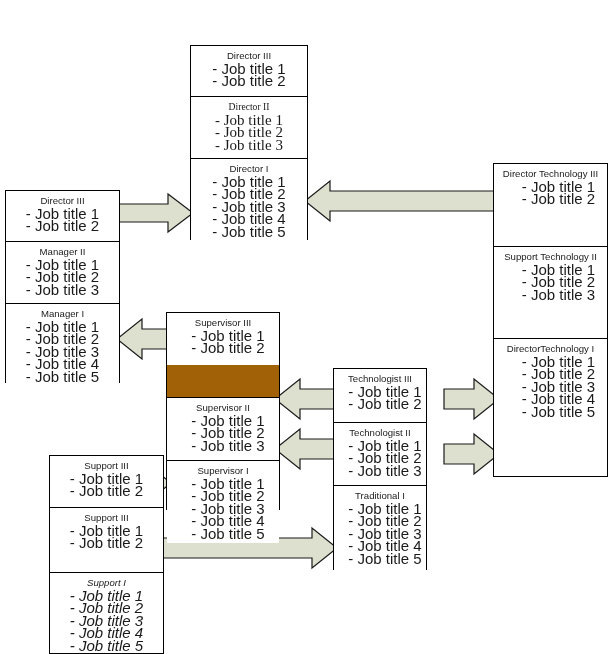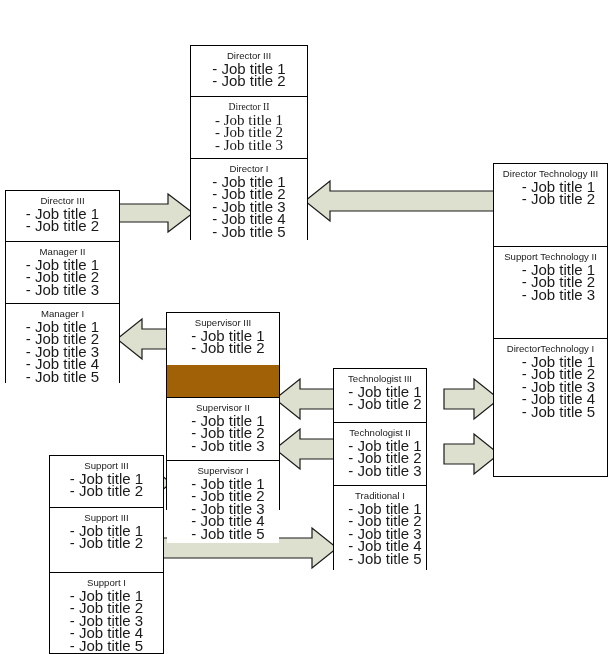--- a/index.html
+++ b/index.html
@@ -263,21 +263,21 @@
     <div class="jobbox" style="height:51px;">
       <div class="bx-title">Support III</div>
       <div class="bx-item">- Job title 1</div>
       <div class="bx-item">- Job title 2</div>
     </div>
     <div class="jobbox" style="height:65px;">
       <div class="bx-title">Support III</div>
       <div class="bx-item">- Job title 1</div>
       <div class="bx-item">- Job title 2</div>
     </div>
-    <div class="jobbox" style="height:81px;">
+    <div class="jobbox" style="height:81px;font-style:italic;">
       <div class="bx-title">Support I</div>
       <div class="bx-item">- Job title 1</div>
       <div class="bx-item">- Job title 2</div>
       <div class="bx-item">- Job title 3</div>
       <div class="bx-item">- Job title 4</div>
       <div class="bx-item">- Job title 5</div>
     </div>
   </div>
 
 </div>

